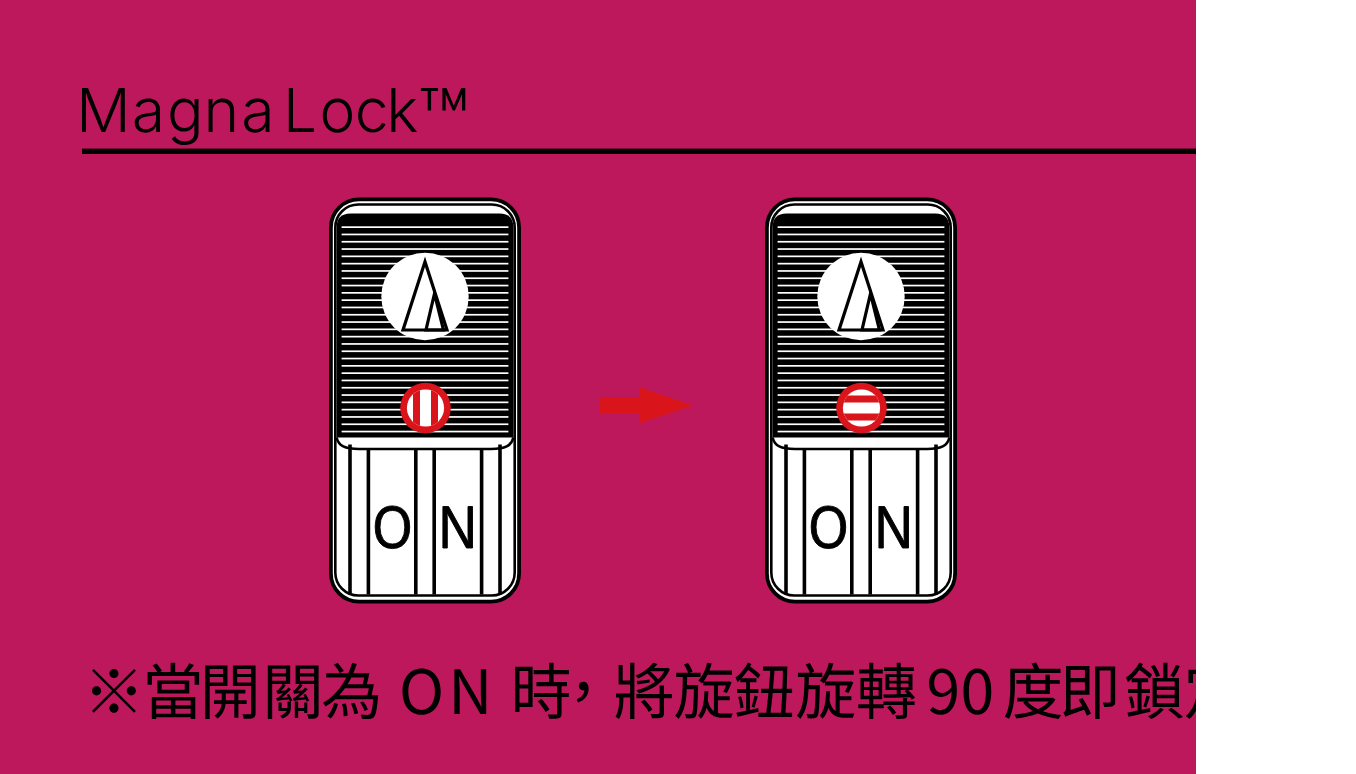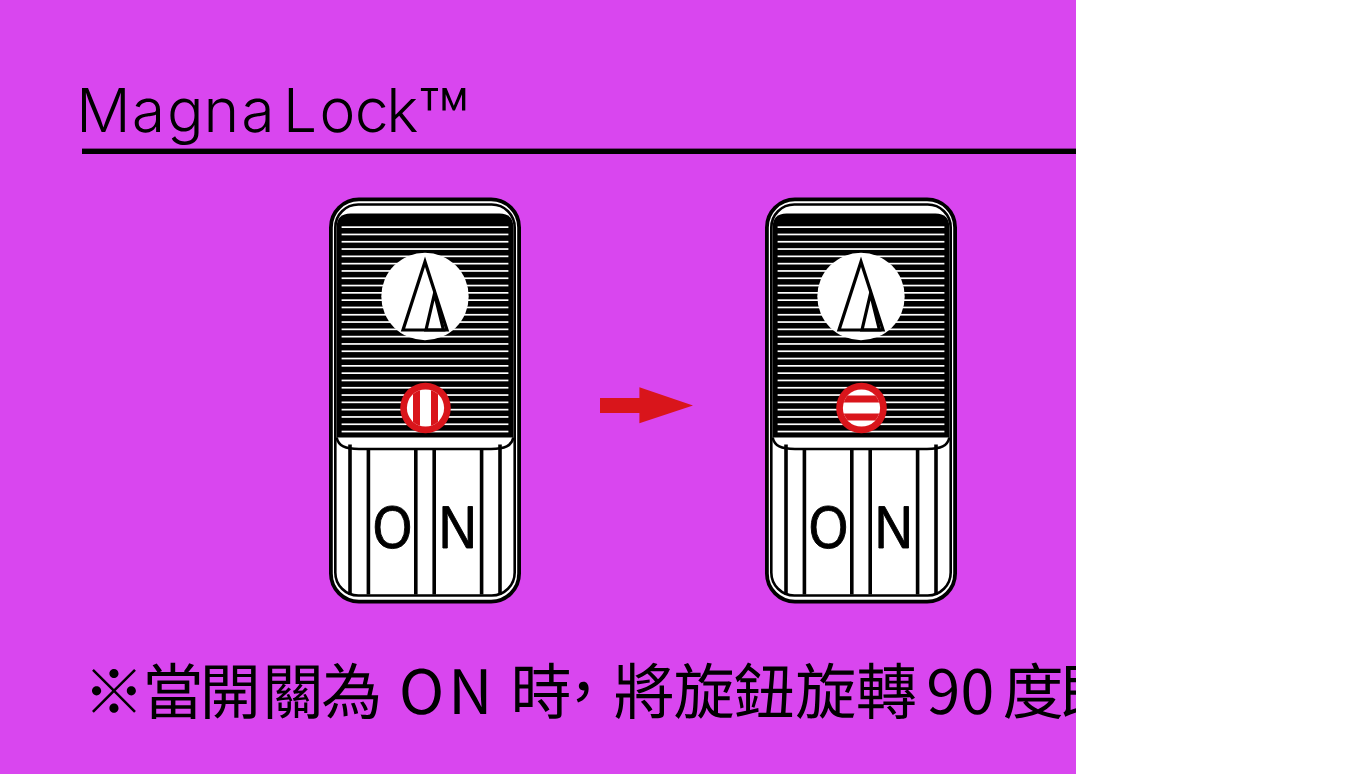--- a/index.html
+++ b/index.html
@@ -1,16 +1,16 @@
 <!DOCTYPE html>
 <html><head>
 <meta charset="utf-8">
 <style>
   html,body{margin:0;padding:0;background:#fff;}
-  .page{position:relative;width:1076px;height:774px;background:#d946ef;overflow:hidden;font-family:"Liberation Sans",sans-serif;}
+  .page{position:relative;width:1196px;height:774px;background:#be185d;overflow:hidden;font-family:"Liberation Sans",sans-serif;}
   .gfx{position:absolute;left:0;top:0;z-index:1;}
   .ghost{position:absolute;margin:0;color:transparent;white-space:pre;font-weight:400;z-index:2;}
   .ghost-title{left:80px;top:79px;font-size:61px;letter-spacing:0;}
   .ghost-caption{left:90px;top:658px;font-size:60px;}
   .ghost-on{font-size:58px;letter-spacing:22px;padding-left:40px;}
 </style>
 </head>
 <body>
 
 <div class="page">

